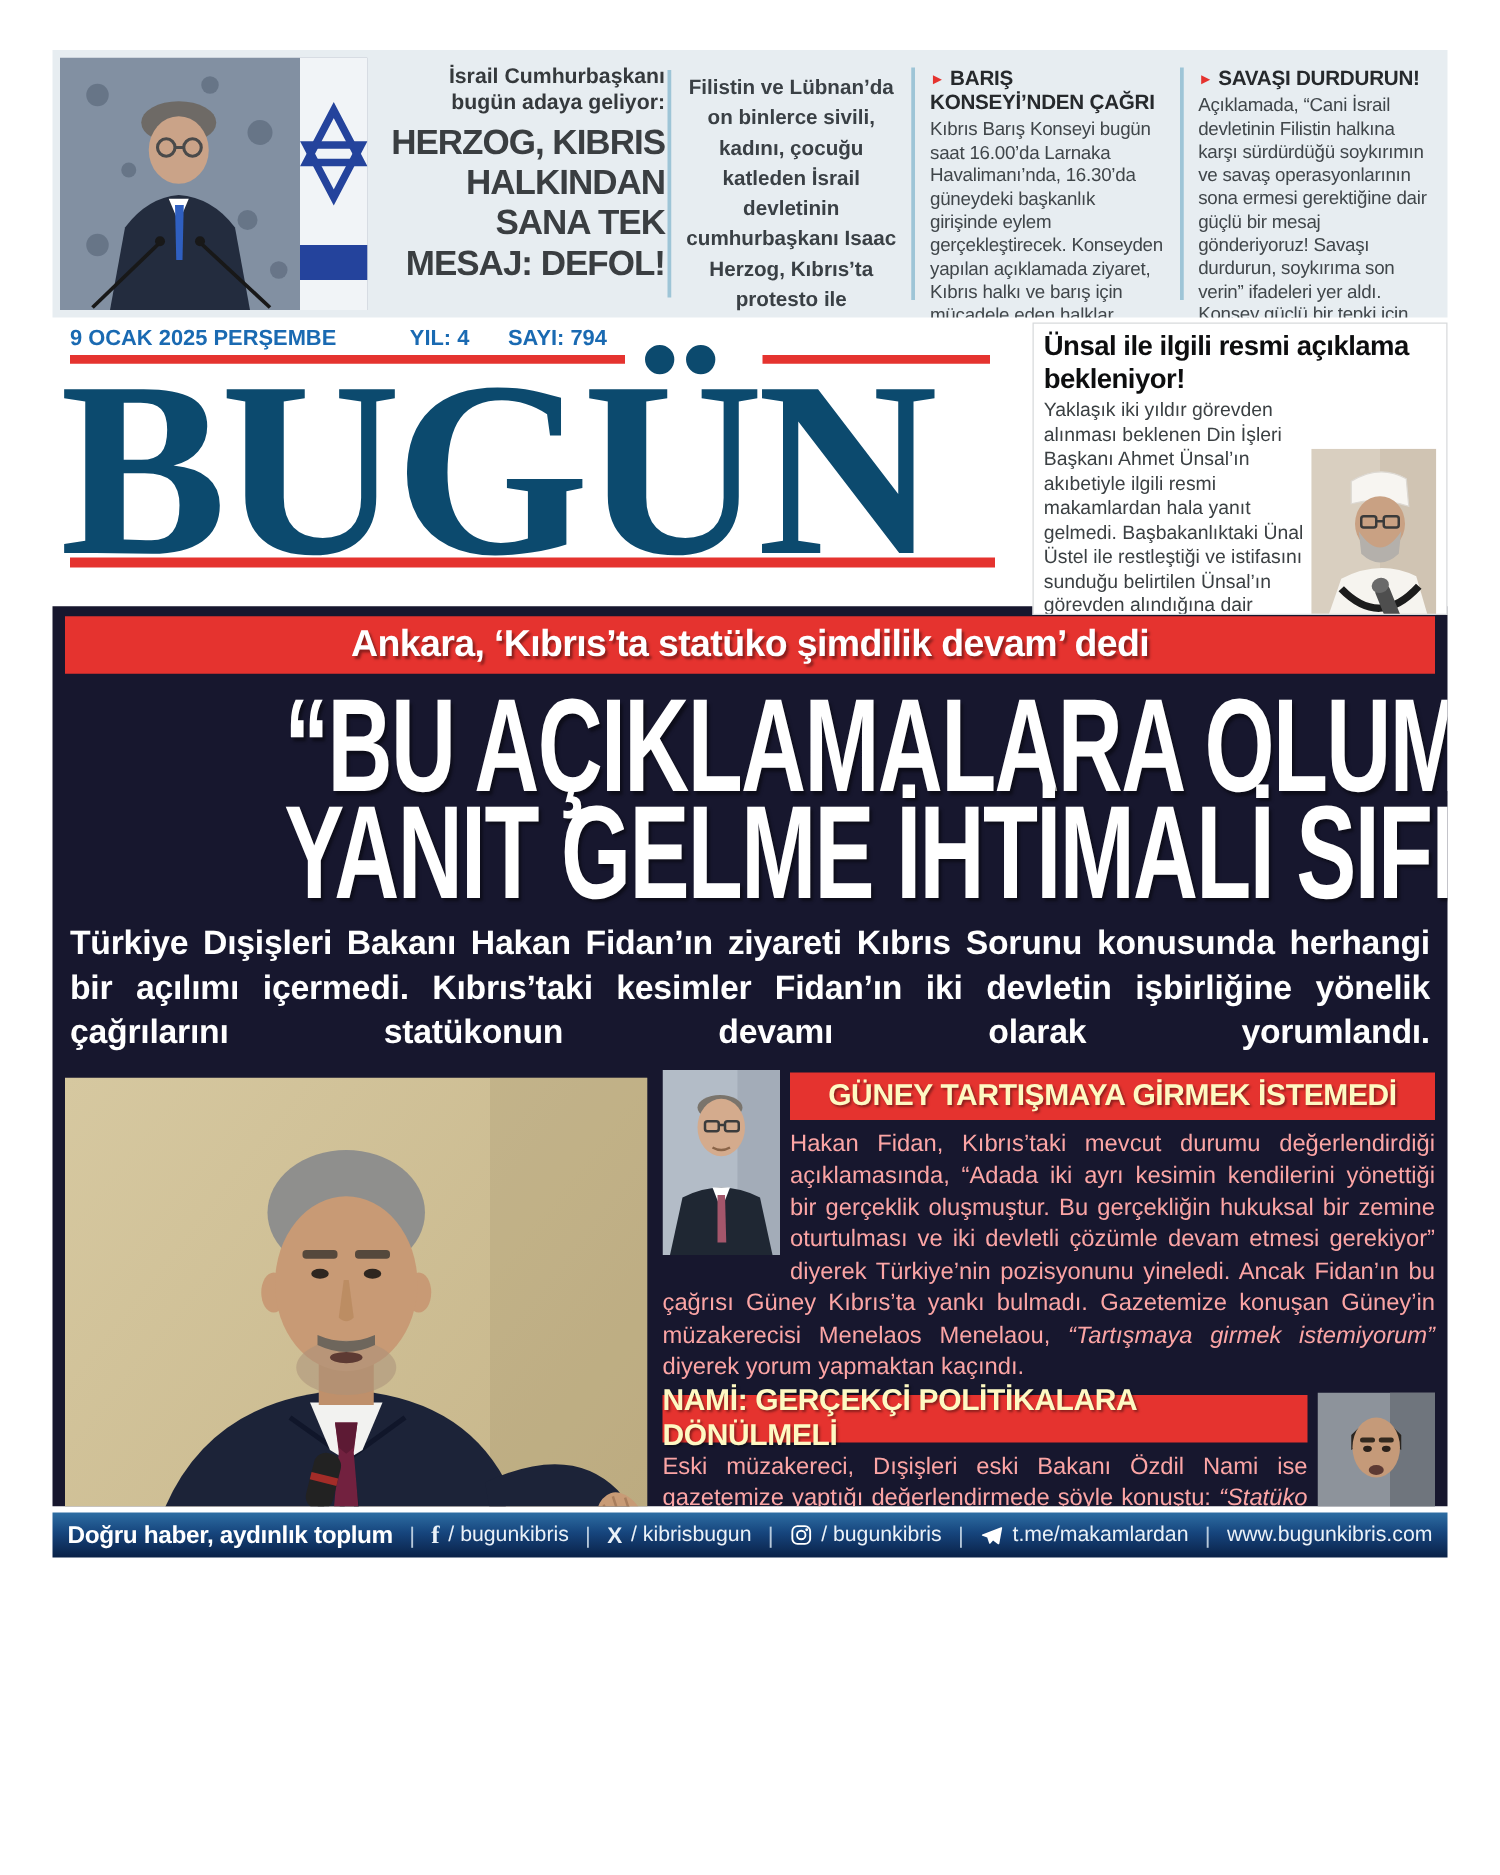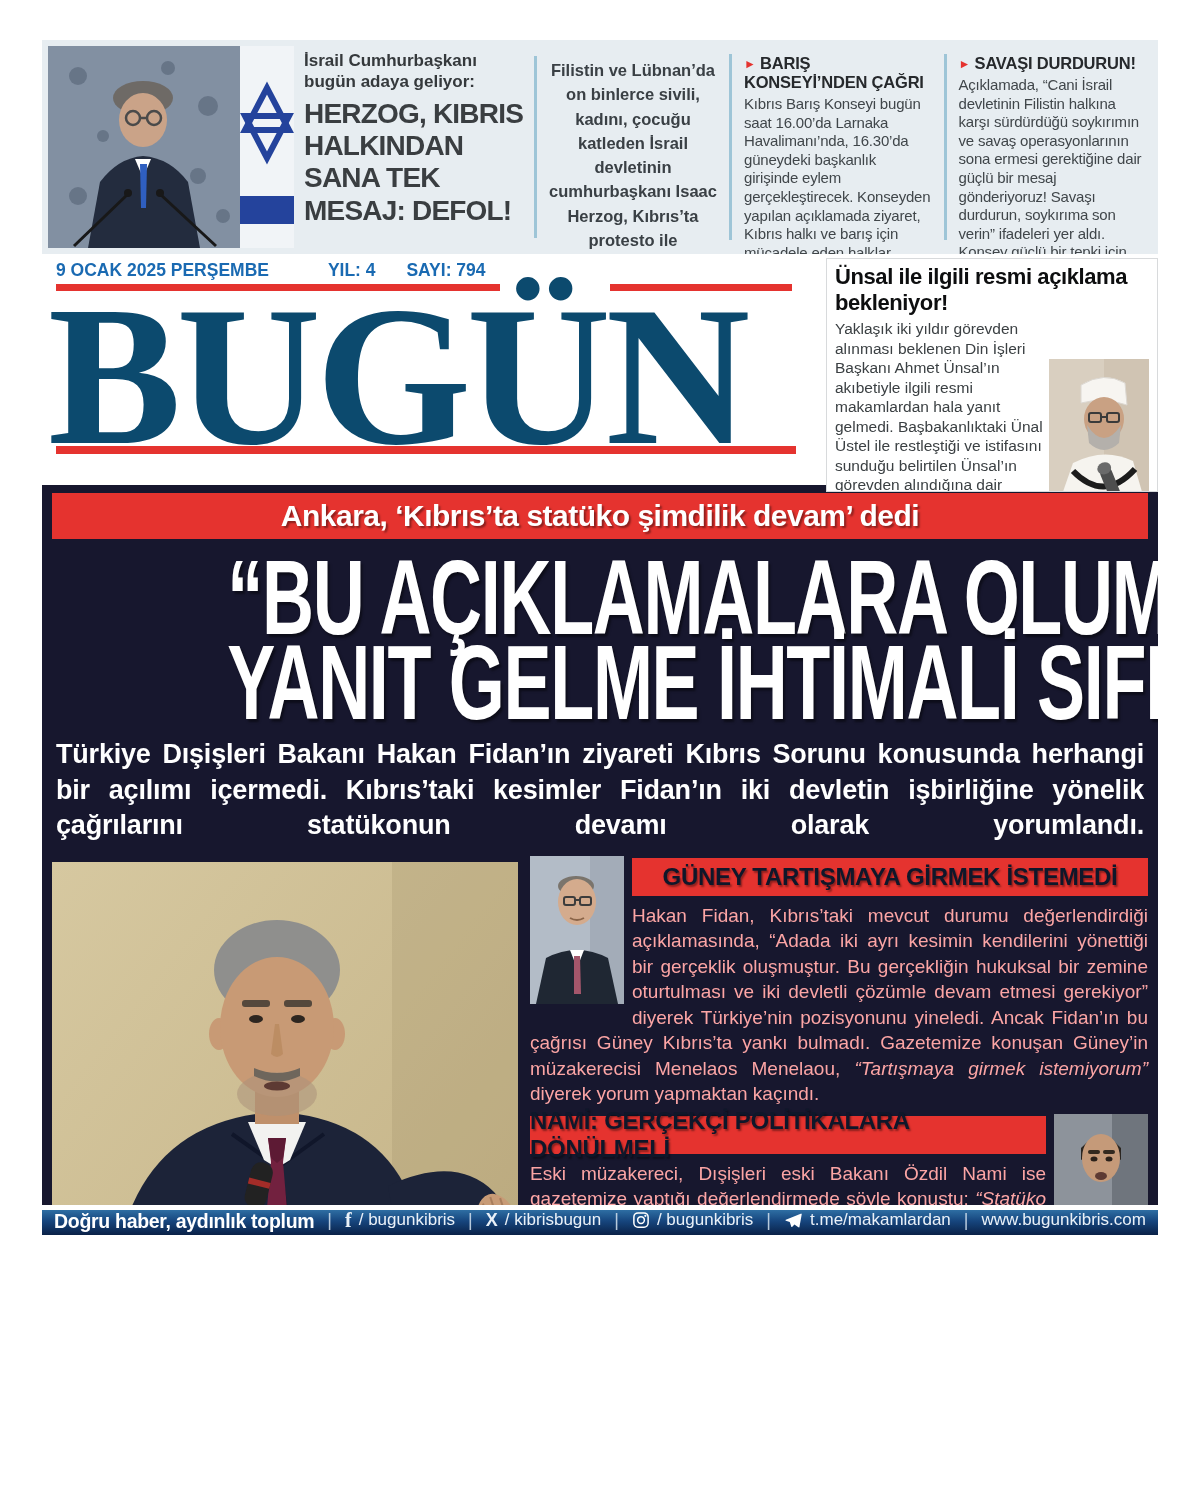--- a/index.html
+++ b/index.html
@@ -3,21 +3,21 @@
 <meta charset="utf-8">
 <style>
   html,body{margin:0;padding:0;background:#fff;width:1200px;height:1500px;overflow:hidden;
             font-family:"Liberation Sans", sans-serif;}
   .page{position:relative;width:1116px;margin:40px auto 0;}
 
   
   .topstrip{display:flex;background:#e7edf1;height:214px;overflow:hidden;}
   .ts-photo{flex:0 0 246px;margin:6px 8px 6px 6px;}
   .ts-photo svg{display:block;width:246px;height:202px;}
-  .ts-head{flex:0 0 228px;padding:10px 2px 0;text-align:left;}
+  .ts-head{flex:0 0 228px;padding:10px 2px 0;text-align:right;}
   .kicker{margin:0 0 5px;font-size:17px;font-weight:bold;color:#35393c;line-height:1.25;}
   .ts-headline{margin:0;font-size:28px;font-weight:800;color:#3a3e41;line-height:1.16;letter-spacing:-0.8px;}
   .ts-deck{flex:0 0 172px;margin:16px 0;padding:2px 10px 0;border-left:3px solid #9ec5d7;
            text-align:center;font-weight:bold;font-size:16.5px;color:#3a4045;line-height:1.47;}
   .ts-col{flex:1 1 0;margin:14px 0;padding:0 10px 0 12px;border-left:3px solid #9ec5d7;}
   .ts-col-title{margin:0 0 3px;font-size:16.5px;font-weight:800;color:#26292c;letter-spacing:-0.2px;}
   .bullet{color:#e5332f;font-size:12px;vertical-align:1px;}
   .ts-col-body{margin:0;font-size:15px;line-height:1.24;color:#40464a;letter-spacing:-0.2px;}
 
   
@@ -51,35 +51,35 @@
                  text-shadow:3px 3px 3px rgba(0,0,0,.45);}
   .lead-deck{margin:12px 4px 0;color:#fff;font-weight:bold;font-size:27px;line-height:1.32;
              letter-spacing:-0.2px;text-align:justify;text-align-last:justify;}
   .lead-cols{display:flex;margin-top:14px;}
   .fidan{flex:0 0 466px;margin:4px 0 0;}
   .fidan svg{display:block;width:466px;height:588px;}
   .rightcol{flex:1;margin-left:12px;}
 
   .sec{position:relative;}
   .sec-bar{height:38px;background:#e5332f;display:flex;align-items:center;justify-content:center;margin:0;}
-  .sec-bar span{font-size:24px;font-weight:800;color:#0f172a;letter-spacing:-0.3px;
+  .sec-bar span{font-size:24px;font-weight:800;color:#fef9c3;letter-spacing:-0.3px;
                 text-shadow:1.5px 1.5px 2px rgba(0,0,0,.4);}
   .sec-body{margin:7px 0 9px;color:#fca5a5;font-size:19px;line-height:1.34;text-align:justify;}
   .sec-photo{position:absolute;width:94px;height:148px;top:-2px;}
   .sec-photo svg{display:block;width:100%;height:100%;}
   .s1 .sec-photo{left:0;} .s1 .sec-bar{margin-left:102px;}
   .s1 .sec-body::before{content:"";float:left;width:102px;height:106px;}
   .s2 .sec-photo{right:0;} .s2 .sec-bar{margin-right:102px;}
   .s2 .sec-body::before{content:"";float:right;width:102px;height:100px;}
   .it{font-style:italic;}
 
   
-  .foot{margin-top:5px;height:25px;box-sizing:border-box;padding:0 12px;
+  .foot{margin-top:5px;height:36px;box-sizing:border-box;padding:0 12px;
         background:linear-gradient(180deg,#2e6ea3 0%,#16457d 45%,#0a2147 100%);
-        display:flex;align-items:flex-start;justify-content:space-between;color:#fff;}
+        display:flex;align-items:center;justify-content:space-between;color:#fff;}
   .slogan{font-weight:800;font-size:19.5px;letter-spacing:-0.3px;}
   .sep{color:#d4e2ef;font-size:18px;opacity:.85;font-weight:300;}
   .fitem{display:flex;align-items:center;gap:7px;font-size:17px;color:#eaf1f8;}
   .icn-f{font-family:"Liberation Serif", serif;font-weight:bold;font-size:20px;line-height:1;}
   .icn-x{font-weight:bold;font-size:18px;line-height:1;}
 </style>
 </head>
 <body>
 
 <div class="page">

